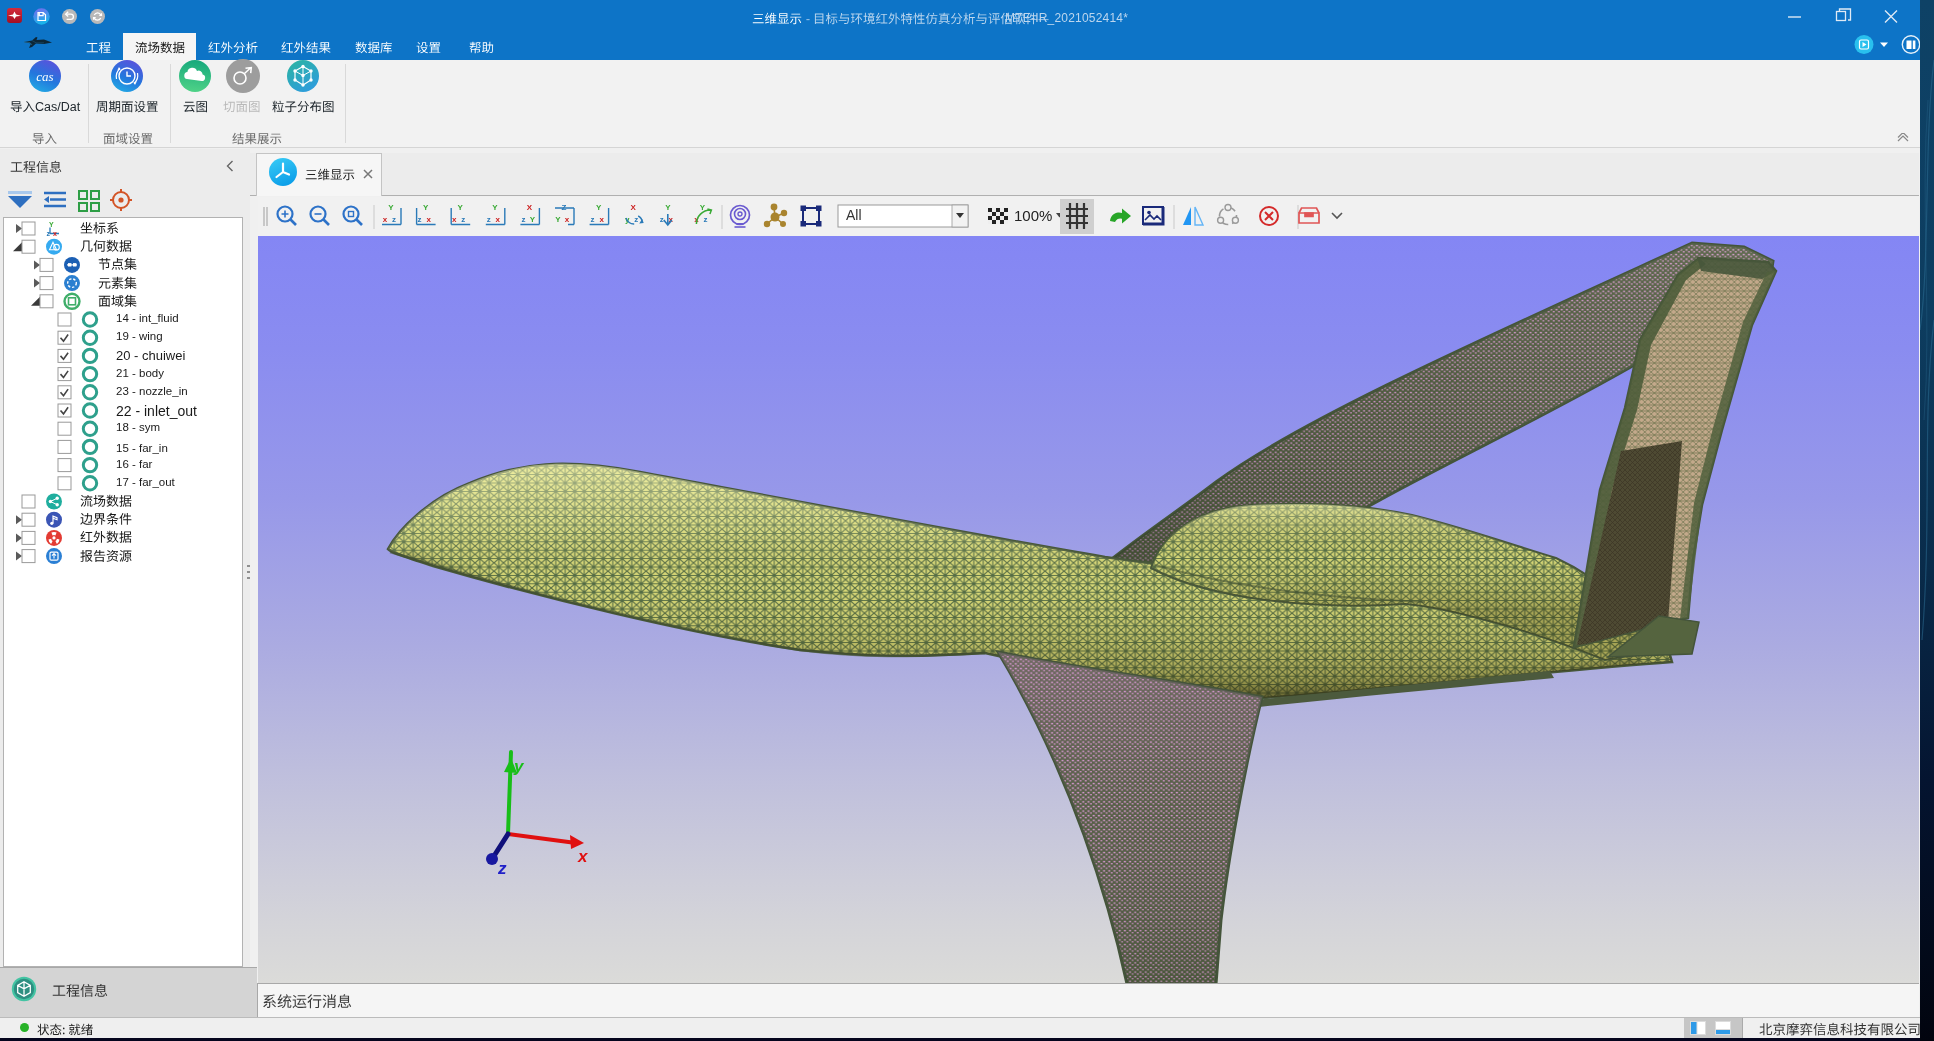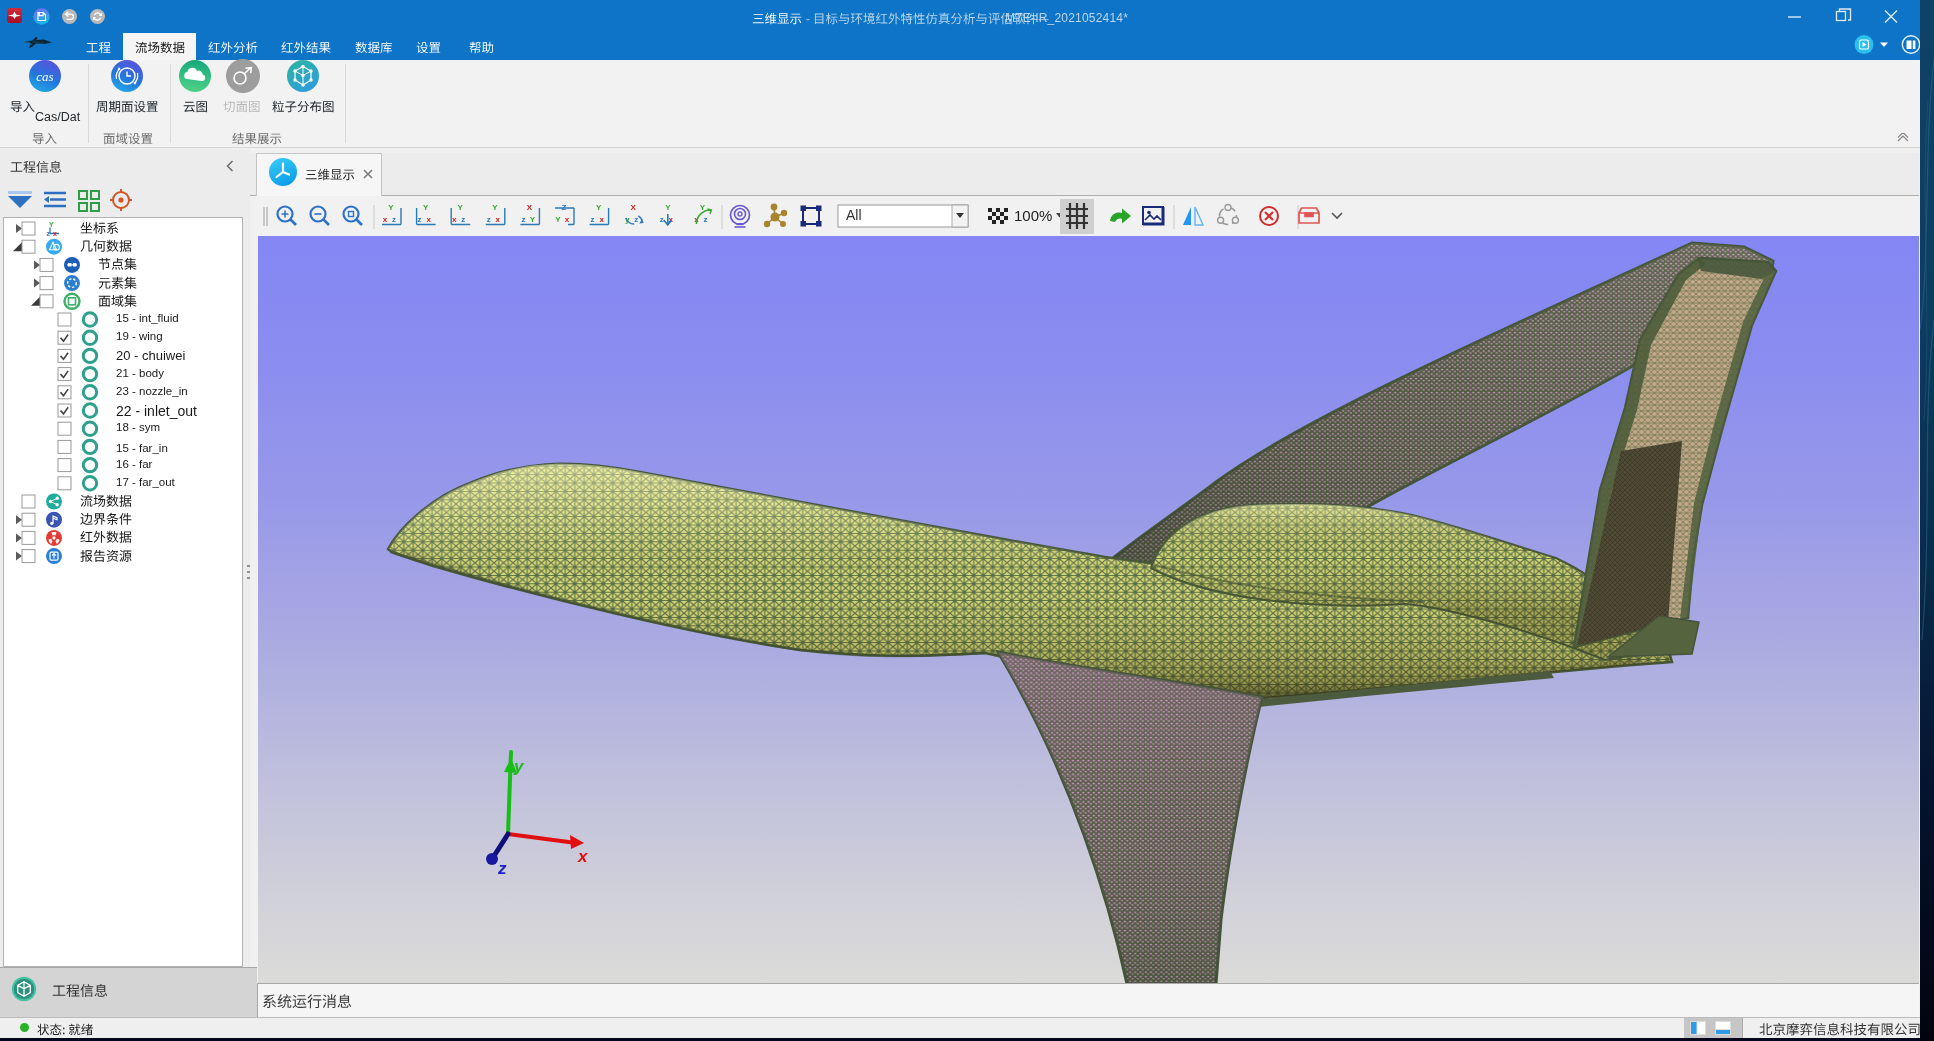--- a/index.html
+++ b/index.html
@@ -209,21 +209,21 @@
     <circle cx="303" cy="17.5" r="1.7" fill="#fff"></circle>
 </svg>
 <div style="position:absolute;left:10.0px;top:98.0px;width:25.0px;height:16.0px;">
     <svg class="ct" style="" width="25.0" height="16.0" viewBox="0 0 25.0 16.0">
       <g fill="#20282e" transform="translate(0,13.2) scale(0.012500,-0.012500)">
         <use href="#g15703" x="0"></use>
         <use href="#g10893" x="1000"></use>
       </g>
     </svg>
   </div>
-<div class="abs" style="left:35px;top:110px;font-size:12.5px;color:#20282e">Cas/Dat</div>
+<div class="abs" style="left:35px;top:100px;font-size:12.5px;color:#20282e">Cas/Dat</div>
 <div style="position:absolute;left:95.8px;top:98.0px;width:62.5px;height:16.0px;">
     <svg class="ct" style="" width="62.5" height="16.0" viewBox="0 0 62.5 16.0">
       <g fill="#20282e" transform="translate(0,13.2) scale(0.012500,-0.012500)">
         <use href="#g12093" x="0"></use>
         <use href="#g20735" x="1000"></use>
         <use href="#g43691" x="2000"></use>
         <use href="#g38459" x="3000"></use>
         <use href="#g31948" x="4000"></use>
       </g>
     </svg>
@@ -429,21 +429,21 @@
   </div>
 <div style="position:absolute;left:98.0px;top:291.8px;width:39.0px;height:16.6px;">
     <svg class="ct" style="" width="39.0" height="16.6" viewBox="0 0 39.0 16.6">
       <g fill="#1a1a1a" transform="translate(0,13.8) scale(0.013000,-0.013000)">
         <use href="#g43691" x="0"></use>
         <use href="#g13514" x="1000"></use>
         <use href="#g43352" x="2000"></use>
       </g>
     </svg>
   </div>
-<div class="abs" style="left:116px;top:312.0px;font-size:11.5px;color:#1a1a1a">15 - int_fluid</div>
+<div class="abs" style="left:116px;top:312.0px;font-size:11.5px;color:#1a1a1a">14 - int_fluid</div>
 <div class="abs" style="left:116px;top:330.2px;font-size:11.5px;color:#1a1a1a">19 - wing</div>
 <div class="abs" style="left:116px;top:348.4px;font-size:13px;color:#1a1a1a">20 - chuiwei</div>
 <div class="abs" style="left:116px;top:366.6px;font-size:11.5px;color:#1a1a1a">21 - body</div>
 <div class="abs" style="left:116px;top:384.8px;font-size:11.5px;color:#1a1a1a">23 - nozzle_in</div>
 <div class="abs" style="left:116px;top:403.0px;font-size:14px;color:#1a1a1a">22 - inlet_out</div>
 <div class="abs" style="left:116px;top:421.2px;font-size:11.5px;color:#1a1a1a">18 - sym</div>
 <div class="abs" style="left:116px;top:442px;font-size:11.5px;color:#1a1a1a">15 - far_in</div>
 <div class="abs" style="left:116px;top:457.6px;font-size:11.5px;color:#1a1a1a">16 - far</div>
 <div class="abs" style="left:116px;top:475.8px;font-size:11.5px;color:#1a1a1a">17 - far_out</div>
 <div style="position:absolute;left:80.0px;top:492.0px;width:52.0px;height:16.6px;">

